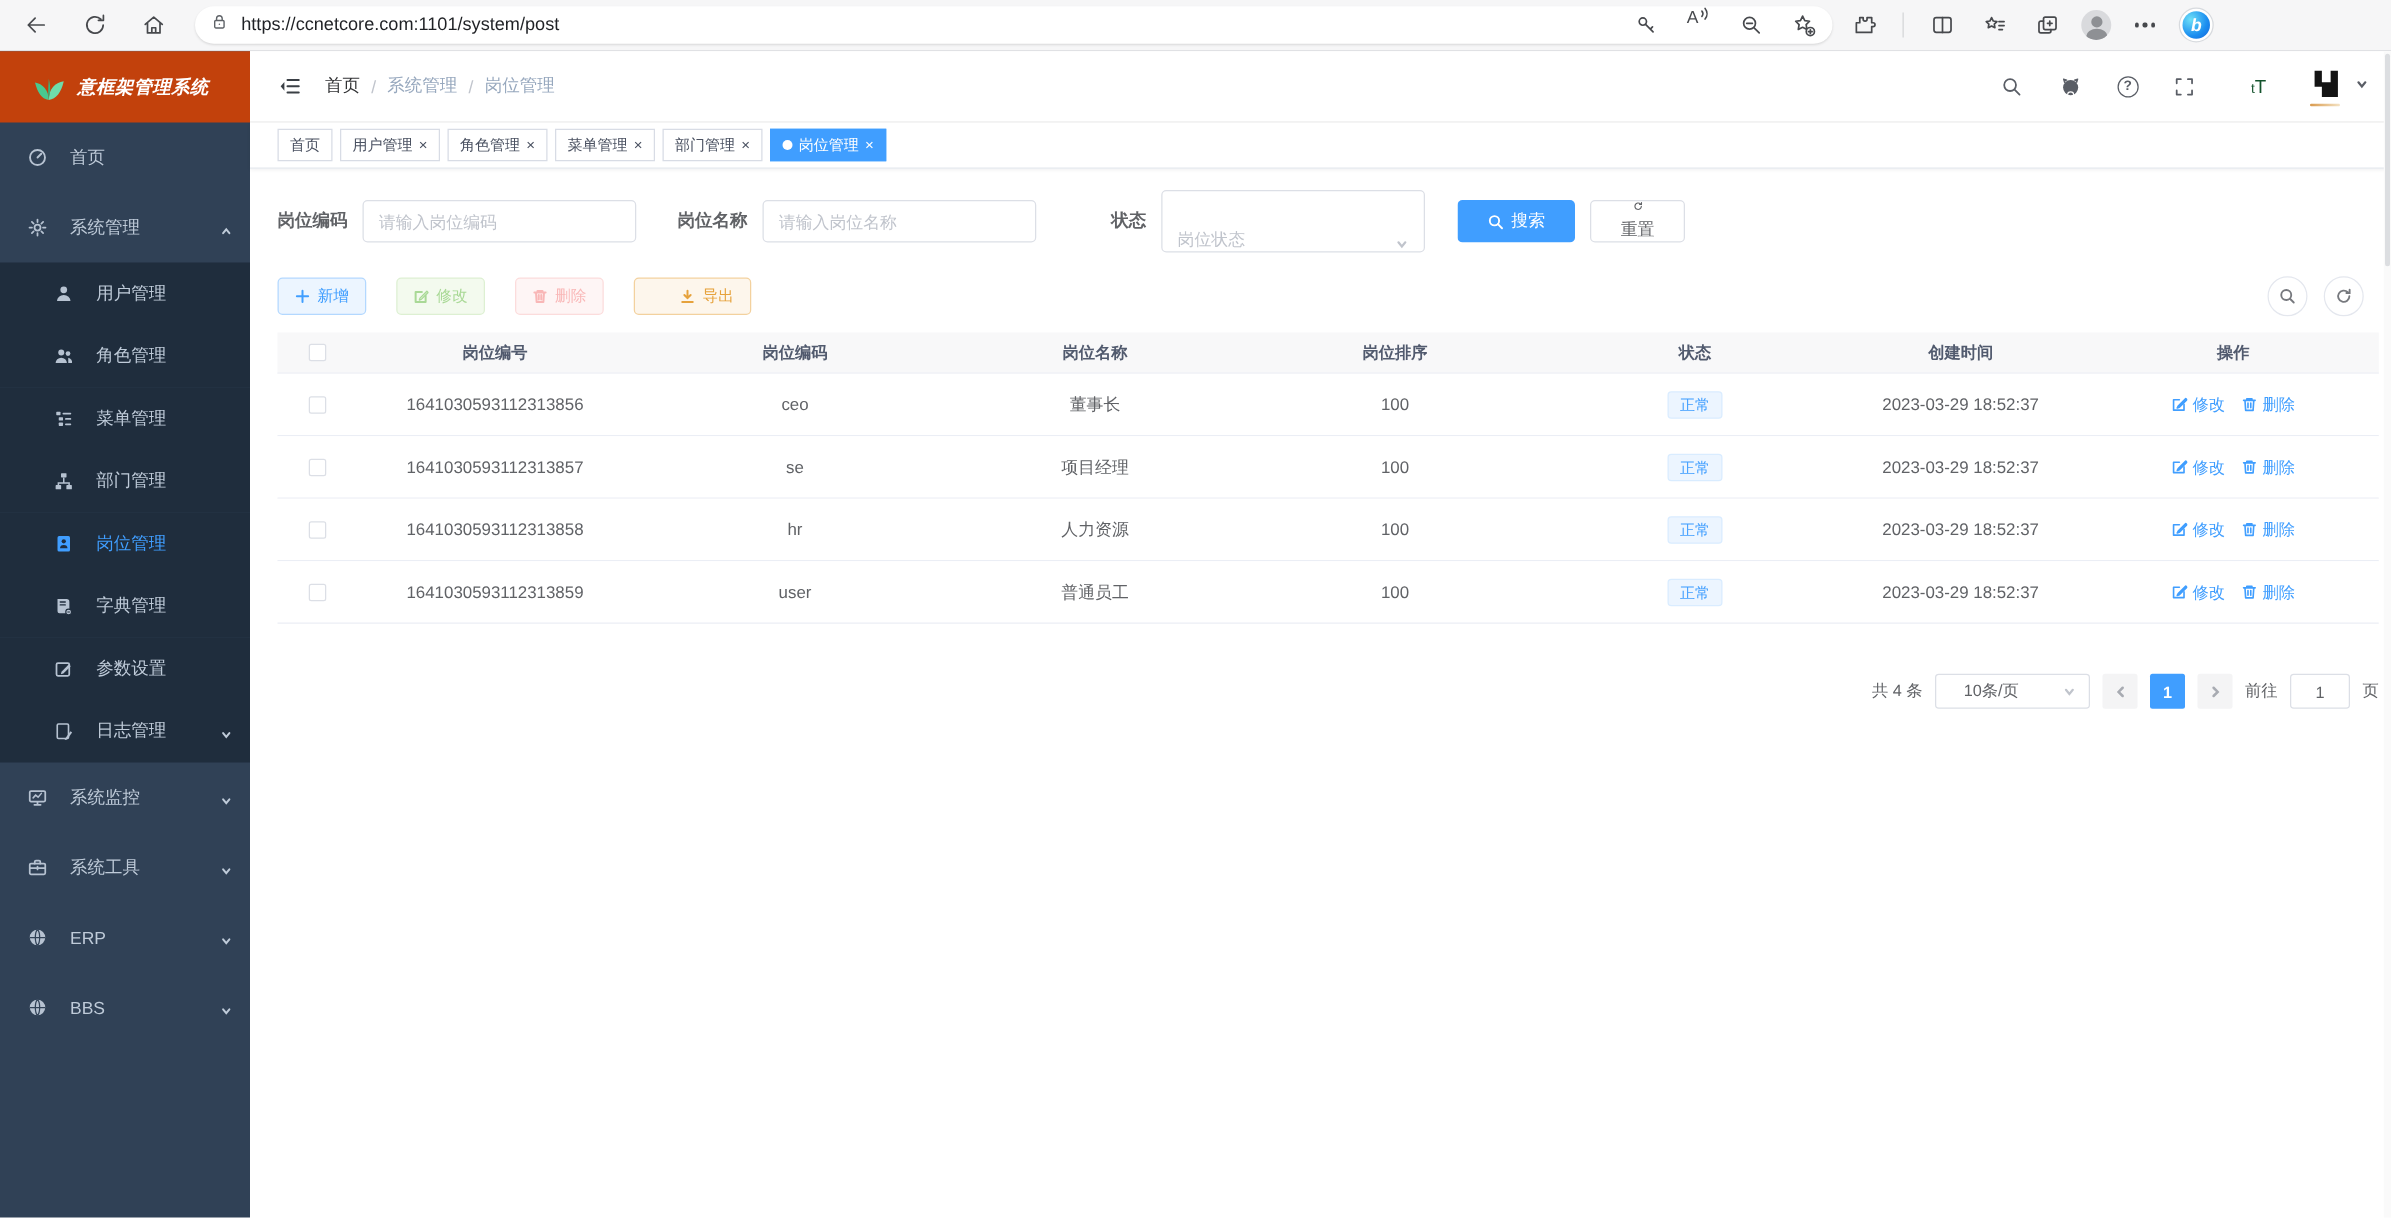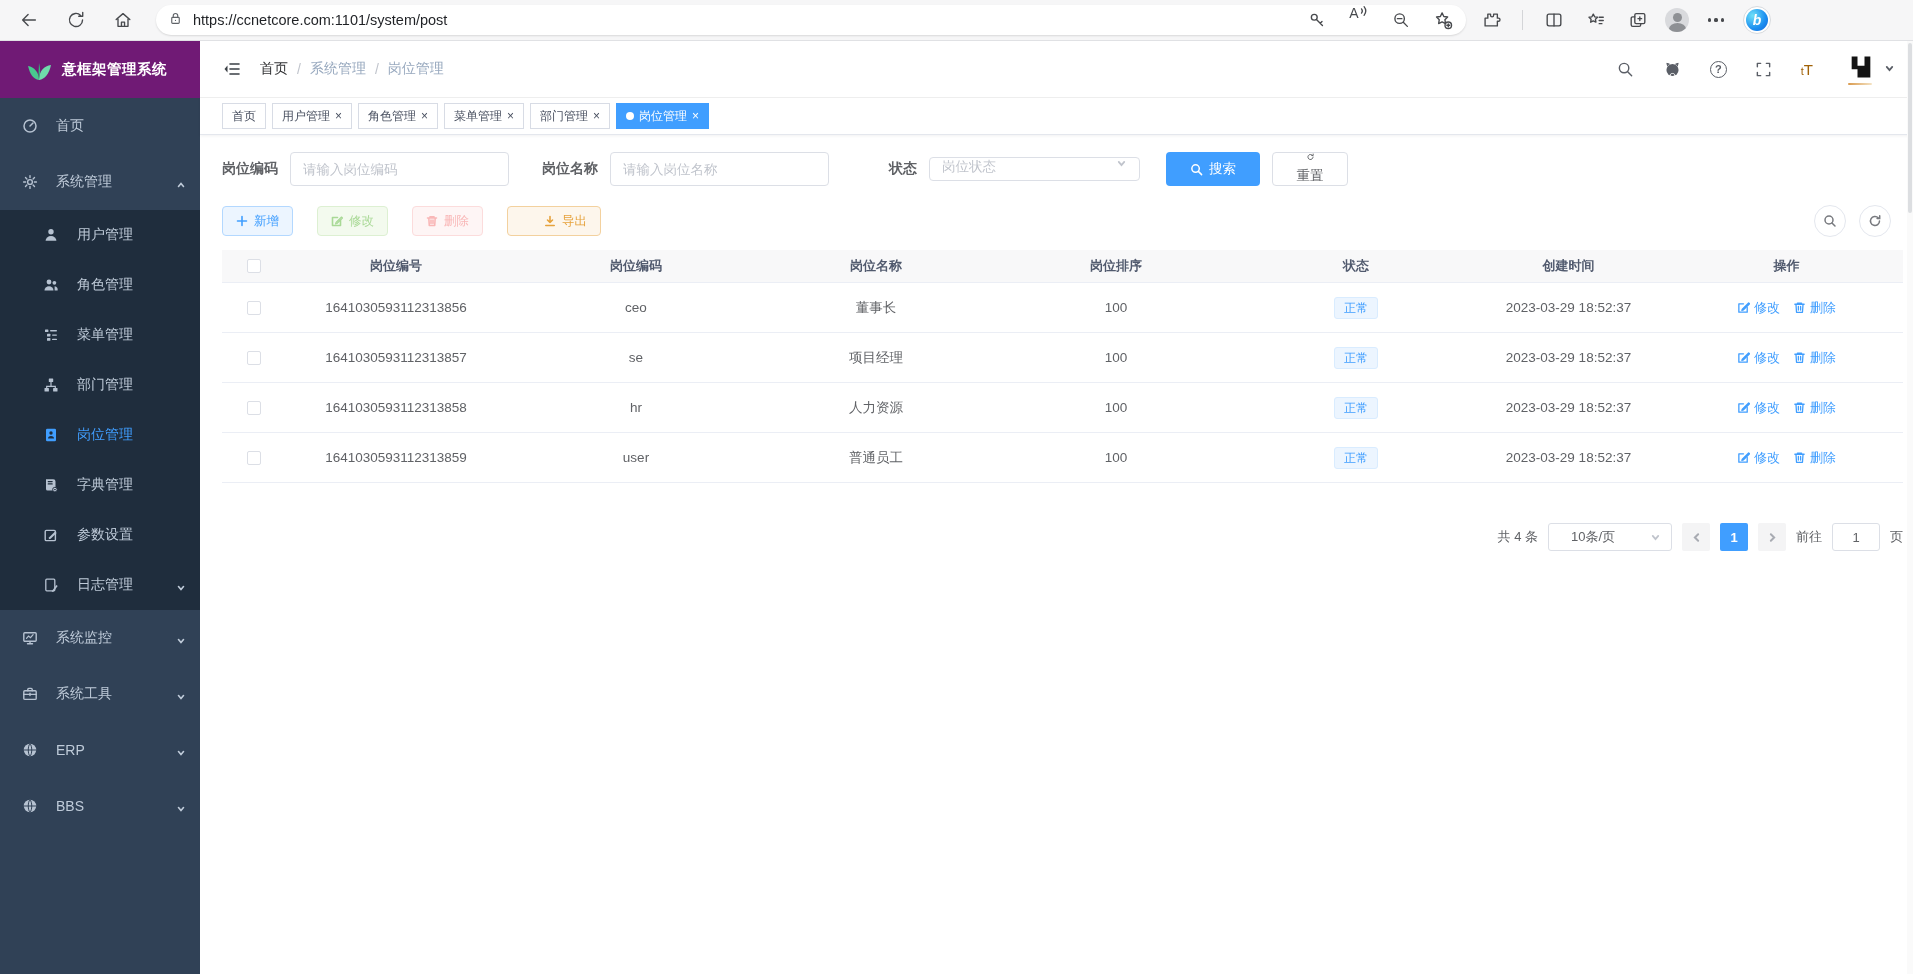--- a/index.html
+++ b/index.html
@@ -31,21 +31,21 @@
   .avatar-b .head { position:absolute; left:7.5px; top:4.5px; width:9px; height:9px; border-radius:50%; background:#8e9094; }
   .avatar-b .body { position:absolute; left:3.5px; top:14.5px; width:17px; height:12px; border-radius:50%; background:#8e9094; }
   .bing { width:28px; height:28px; border-radius:50%; background:#fff; border:1px solid #d7dade;
     display:flex; align-items:center; justify-content:center; }
   .bing b { width:22px; height:22px; border-radius:50%; color:#fff; font-size:14px; font-weight:bold;
     display:flex; align-items:center; justify-content:center; font-style:italic;
     background:radial-gradient(circle at 30% 30%, #6ee0f7, #1b8ef0 60%, #1464d8); }
 
   
   .sidebar { position:absolute; top:41px; left:0; width:200px; height:933px; background:#304156; }
-  .logo { height:57px; display:flex; align-items:center; padding-left:26px; background:#701a75; }
+  .logo { height:57px; display:flex; align-items:center; padding-left:26px; background:#c2410c;font-style:italic; }
   .logo svg { width:26px; height:24px; }
   .logo-title { color:#fff; font-size:14.5px; font-weight:bold; margin-left:10px; letter-spacing:.5px; }
   .menu-item { height:56px; display:flex; align-items:center; padding-left:22px; color:#bfcbd9;
     font-size:14px; position:relative; cursor:pointer; }
   .menu-item.child { height:50px; padding-left:43px; background:#1f2d3d; }
   .menu-item .mi-icon { width:16px; height:16px; margin-right:18px; display:flex; color:#b6c2d1; }
   .menu-item .mi-icon svg { width:16px; height:16px; }
   .menu-item.active { color:#409eff; }
   .menu-item.active .mi-icon { color:#409eff; }
   .mi-arrow { position:absolute; right:14px; top:50%; margin-top:-5px; width:10px; height:10px; color:#bfcbd9; }
@@ -59,21 +59,21 @@
   .fold svg { width:20px; height:20px; stroke:currentColor; stroke-width:1.6; fill:currentColor; stroke-linecap:round; }
   .crumbs { margin-left:18px; font-size:14px; display:flex; align-items:center; gap:9px; }
   .crumb-first { color:#303133; }
   .crumb-rest { color:#97a8be; }
   .crumb-sep { color:#c0c4cc; }
   .hright { margin-left:auto; display:flex; align-items:center; gap:27px; }
   .hicon { width:20px; height:20px; display:flex; align-items:center; justify-content:center; color:#5a5e66; }
   .hicon svg { width:17px; height:17px; stroke:#5a5e66; fill:none; stroke-width:1.5; stroke-linecap:round; stroke-linejoin:round; }
   .qmark { width:17px; height:17px; border:1.5px solid #5a5e66; border-radius:50%; font-size:11px; color:#5a5e66;
     display:flex; align-items:center; justify-content:center; font-weight:bold; }
-  .tsize { font-size:15px; color:#a16207; }
+  .tsize { font-size:15px; color:#14532d;margin-left:16px; }
   .tsize .small-t { font-size:11px; }
   .user-box { display:flex; align-items:center; gap:8px; margin-left:6px; }
   .ulogo { width:30px; height:32px; position:relative; }
   .ulogo svg { width:30px; height:28px; }
   .ulogo .underline { position:absolute; left:2px; bottom:0; width:24px; height:2.5px;
     background:linear-gradient(90deg,#d99a4e,#f4e3c4); border-radius:2px; }
   .caret svg { width:11px; height:11px; fill:none; stroke:#5a5e66; stroke-width:1.6; stroke-linecap:round; }
 
   
   .tabbar { height:37px; display:flex; align-items:center; gap:6px; padding:0 22px;
@@ -86,22 +86,22 @@
   .tab .x { font-size:12px; line-height:1; }
 
   
   .filter { margin:17px 22px 0; display:flex; align-items:center; font-size:14px; }
   .flabel { font-weight:bold; color:#606266; margin-right:12px; white-space:nowrap; }
   .finput { width:219px; height:34px; border:1px solid #dcdfe6; border-radius:4px; padding:0 12px;
     font-size:13.5px; color:#606266; outline:none; font-family:inherit; }
   .finput::placeholder { color:#c0c4cc; }
   .gap33 { width:33px; }
   .gap60 { width:60px; }
-  .fselect { width:211px; height:24px; border:1px solid #dcdfe6; border-radius:4px; padding:0 12px;
-    display:flex; align-items:flex-start; justify-content:space-between; color:#c0c4cc; font-size:13.5px; cursor:pointer; }
+  .fselect { width:211px; height:50px; border:1px solid #dcdfe6; border-radius:4px; padding:0 12px;
+    display:flex; align-items:flex-end; justify-content:space-between; color:#c0c4cc; font-size:13.5px; cursor:pointer; }
   .fselect svg { width:11px; height:11px; fill:none; stroke:#c0c4cc; stroke-width:1.6; stroke-linecap:round; }
   .btn { height:34px; border-radius:4px; display:inline-flex; align-items:center; justify-content:center;
     font-size:13.5px; cursor:pointer; gap:6px; border:1px solid transparent; }
   .btn svg { width:13px; height:13px; fill:none; stroke:currentColor; stroke-width:1.6; stroke-linecap:round; stroke-linejoin:round; }
   .btn-search { background:#409eff; color:#fff; width:94px; margin-left:26px; }
   .btn-reset { background:#fff; color:#606266; border-color:#dcdfe6; width:76px; margin-left:12px;flex-direction:column; }
 
   
   .toolbar { margin:19px 22px 0; display:flex; align-items:center; }
   .tbtn { height:30px; padding:0 13px; border-radius:4px; font-size:12.5px; display:inline-flex;

